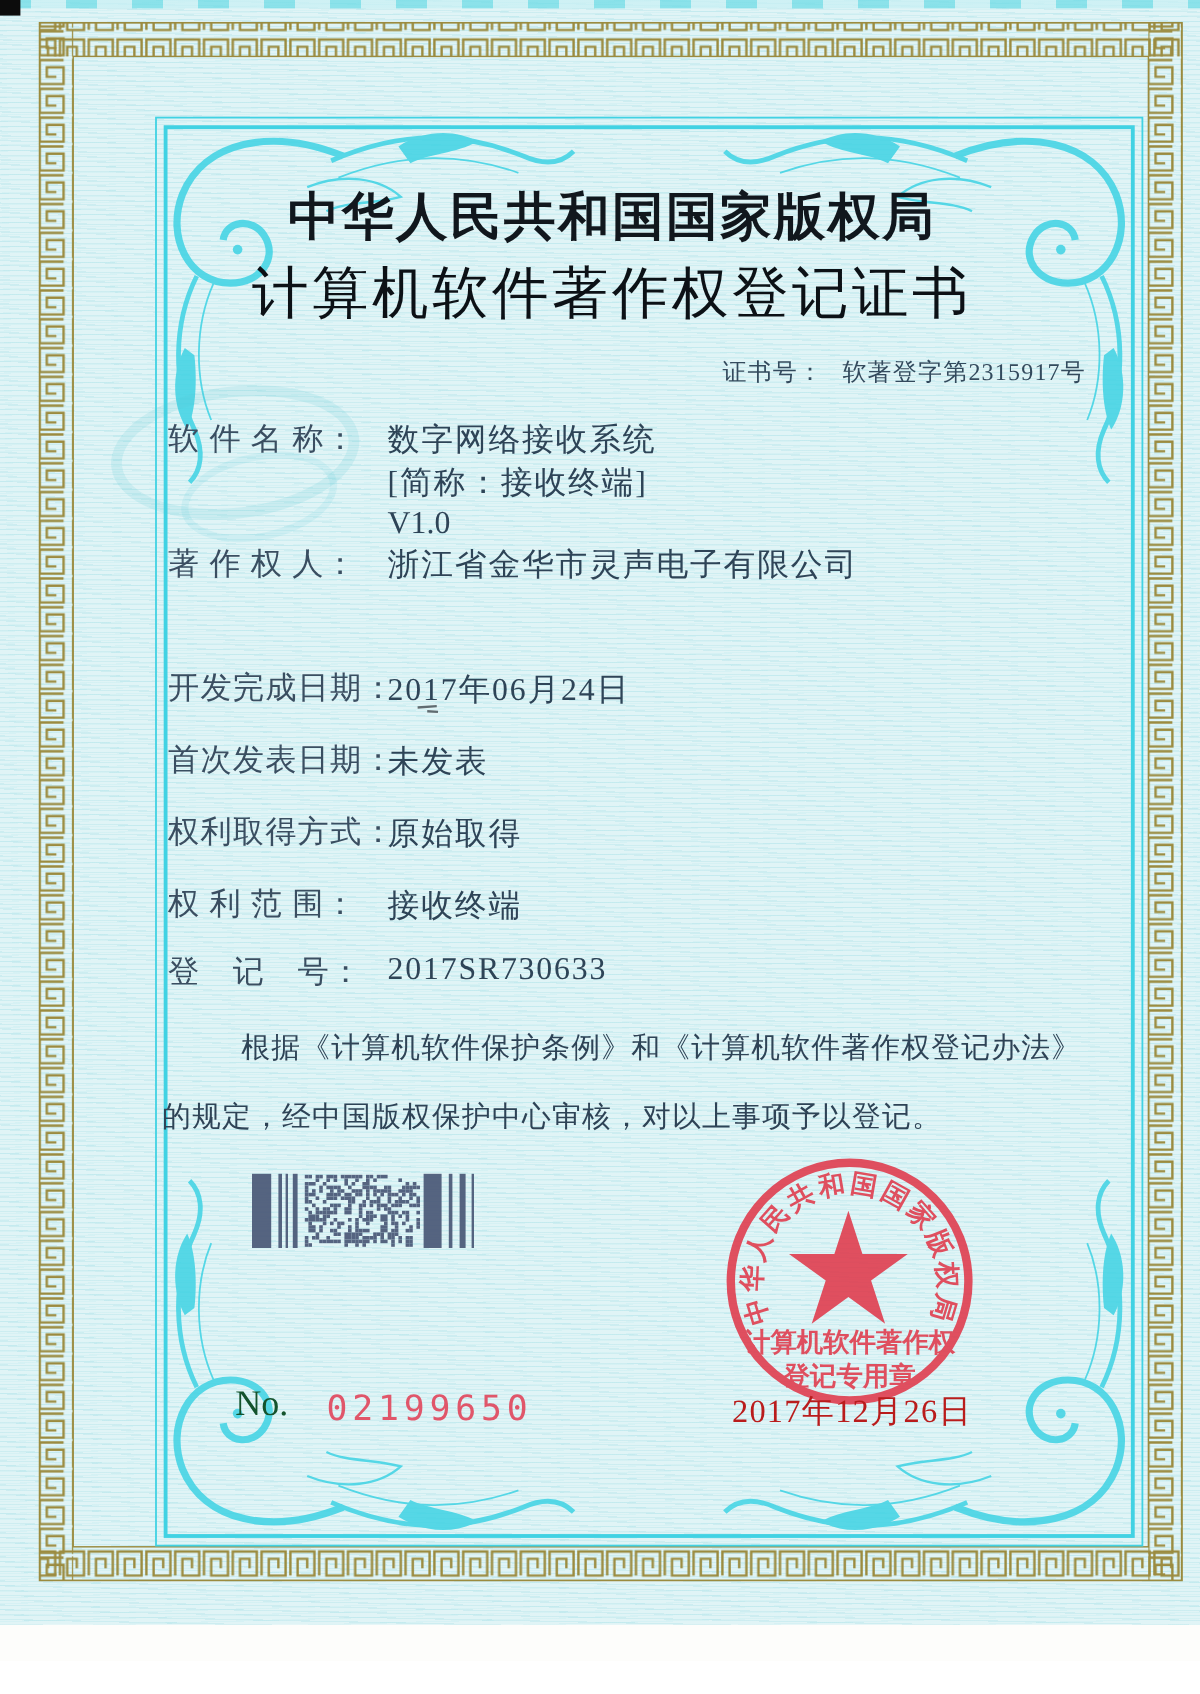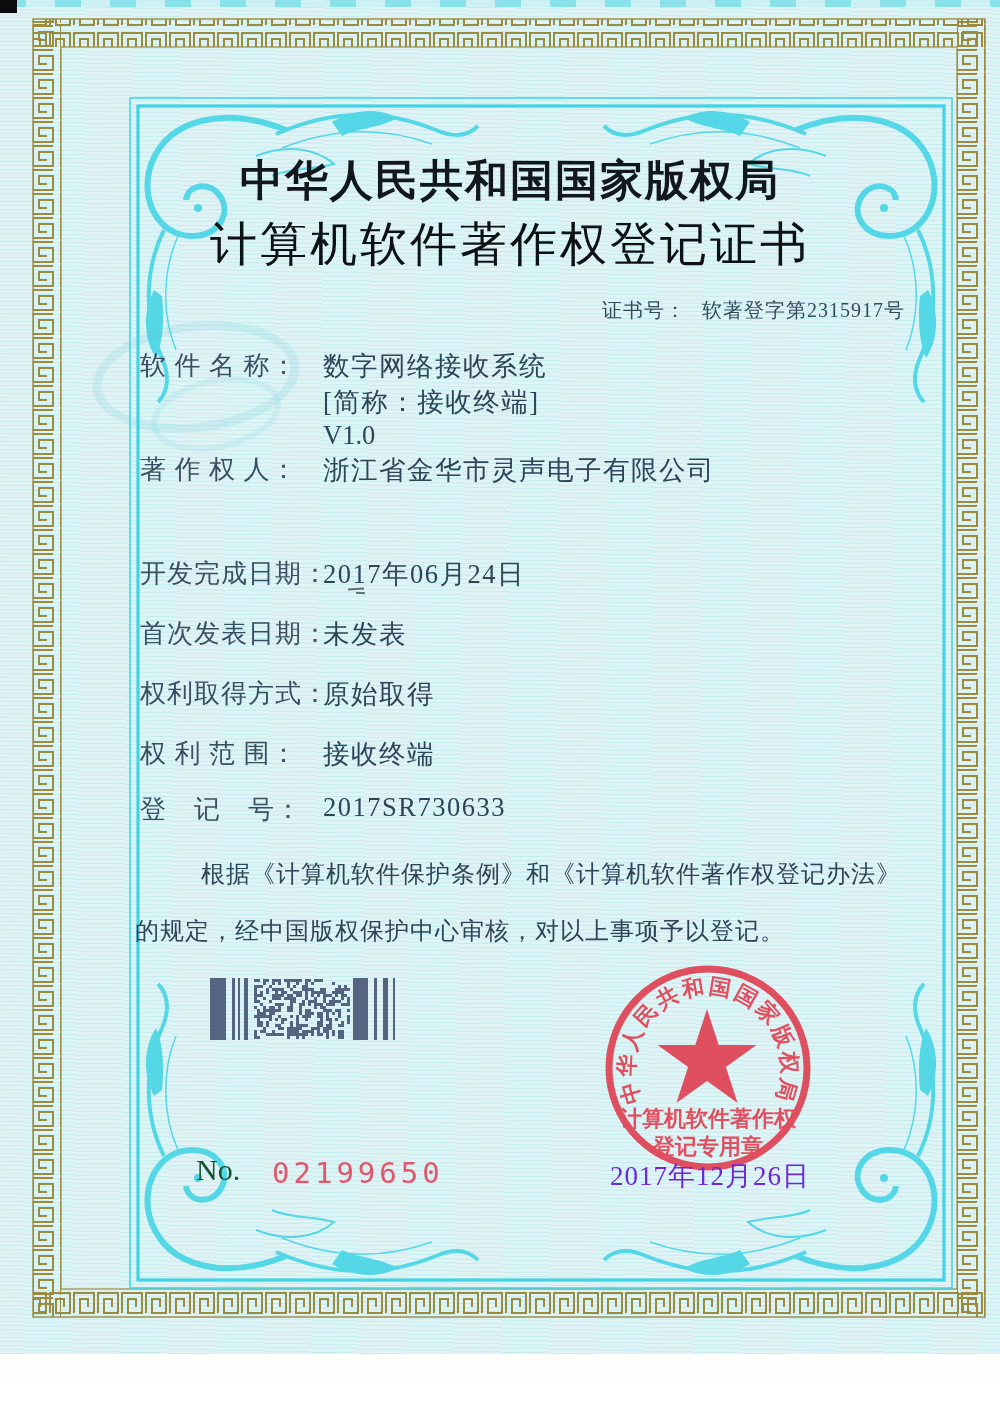--- a/index.html
+++ b/index.html
@@ -23,21 +23,21 @@
   .certno-line{right:95px;top:297px;font-size:20px;color:#334a5d;letter-spacing:1px;margin-left:26px;}
   .certno-line .gap{display:inline-block;width:16px;}
   .lbl{left:140px;font-size:26px;color:#3a4e61;letter-spacing:1px;}
   .val{left:323px;font-size:26.5px;color:#2e4457;letter-spacing:1.5px;}
   .para{position:absolute;left:135px;top:846px;width:778px;font-size:24px;line-height:57px;
     color:#2e4356;text-indent:66px;letter-spacing:1px;white-space:normal;}
   .smudge{position:absolute;left:348px;top:588px;width:22px;height:8px;opacity:.75;}
   .smudge i{display:block;border-top:2.5px solid #3a4046;}
   .smudge i.s1{width:16px;transform:rotate(-4deg);}
   .smudge i.s2{width:9px;margin:2px 0 0 8px;transform:rotate(3deg);}
-  .seal-date{left:600px;top:1158px;width:220px;text-align:center;font-size:27px;color:#6d28d9;letter-spacing:1px;}
+  .seal-date{left:600px;top:1158px;width:220px;text-align:center;font-size:27px;color:#b91c1c;letter-spacing:1px;}
   .serial{left:196px;top:1153px;font-size:30px;color:#14532d;}
   .serial-num{left:272px;top:1156px;font-size:29px;font-family:"DejaVu Sans Mono","Liberation Mono",monospace;
     color:#e0566a;letter-spacing:4px;}
   .wm{position:absolute;border-style:solid;border-color:rgba(85,200,214,0.16);border-radius:50%;}
   .wm1{left:92px;top:322px;width:190px;height:92px;border-width:9px;transform:rotate(-7deg);}
   .wm2{left:150px;top:378px;width:120px;height:60px;border-width:6px;transform:rotate(-12deg);opacity:.8;}
 </style>
 </head>
 <body>
 

